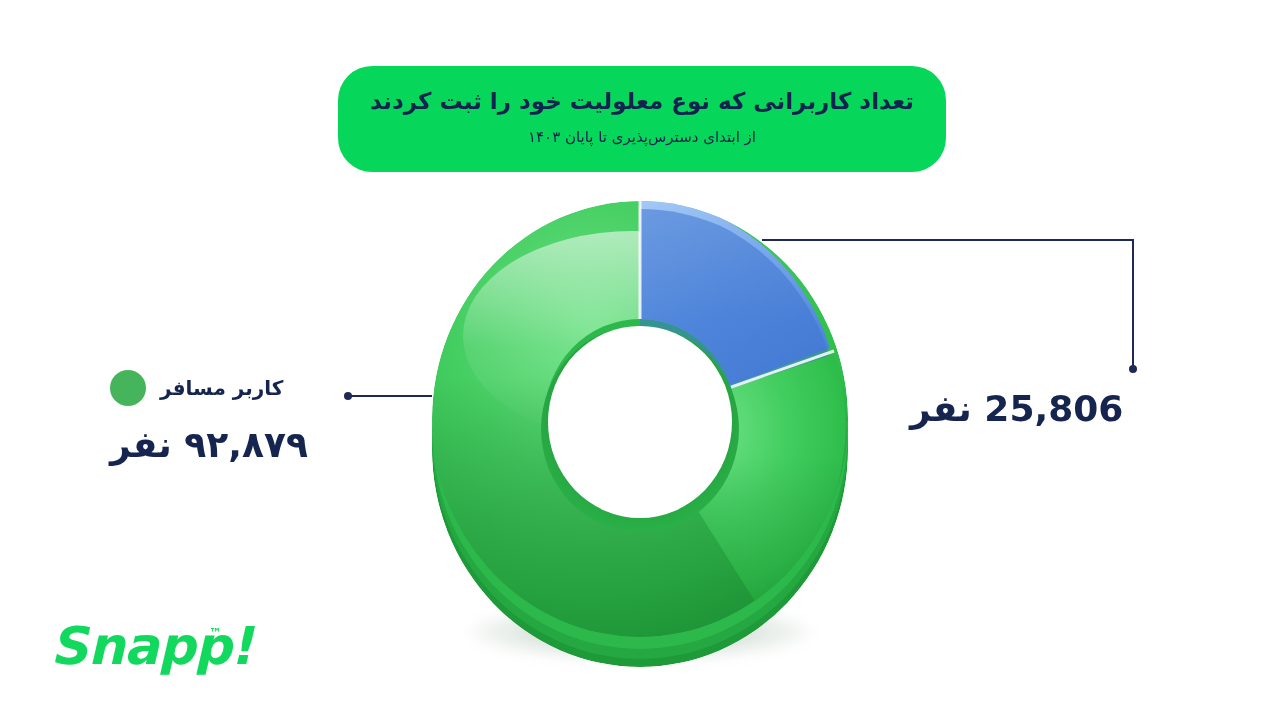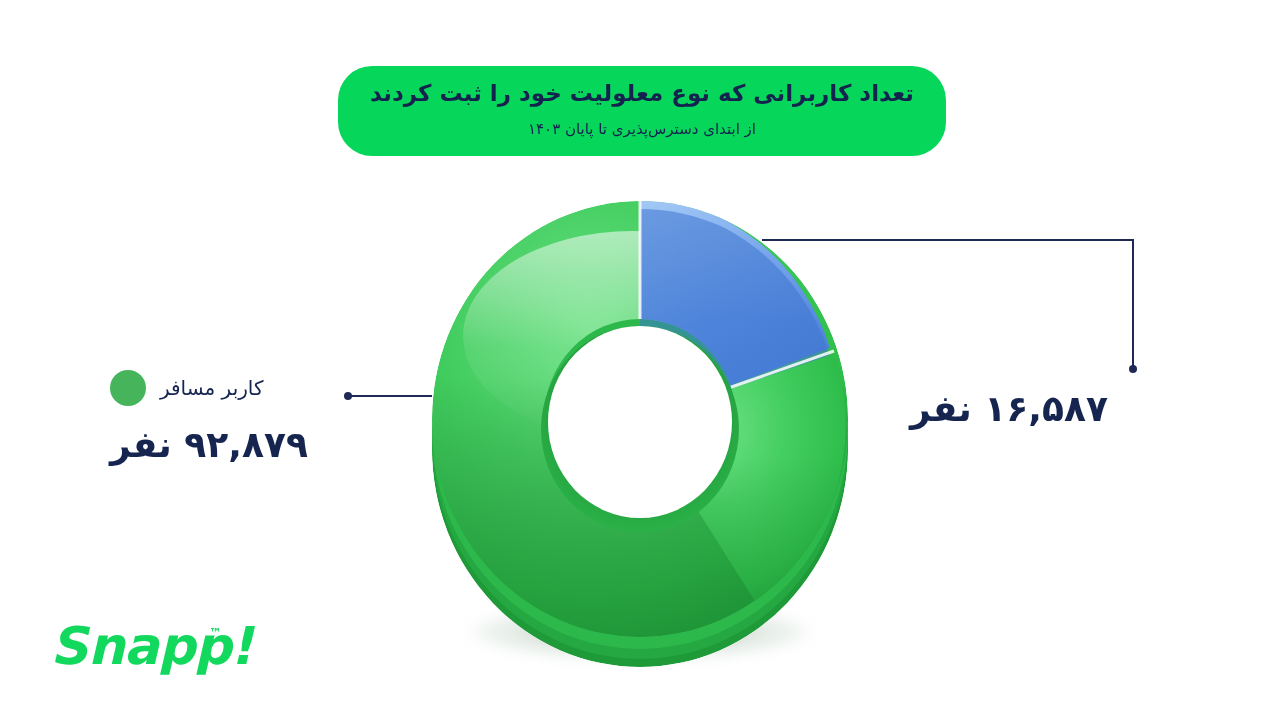--- a/index.html
+++ b/index.html
@@ -18,21 +18,21 @@
     background: #ffffff;
     overflow: hidden;
   }
 
   
   .title-banner {
     position: absolute;
     left: 338px;
     top: 66px;
     width: 608px;
-    height: 90px;
+    height: 106px;
     background: #06D75B;
     border-radius: 34px;
     display: flex;
     flex-direction: column;
     align-items: center;
     justify-content: center;
     box-sizing: border-box;
     padding: 6px 24px 10px;
   }
   .title-main {
@@ -114,21 +114,21 @@
     height: 36px;
     border-radius: 50%;
     flex: 0 0 auto;
   }
   .dot-green { background: #46B45A; }
   .dot-blue  { background: #5B9BE5; }
 
   .legend-label {
     color: #16254F;
     font-size: 20px;
-    font-weight: normal;
+    font-weight: bold;
     direction: rtl;
     white-space: nowrap;
   }
   .legend-value {
     color: #16254F;
     font-size: 36px;
     font-weight: bold;
     direction: rtl;
     white-space: nowrap;
     margin-top: 18px;
@@ -290,21 +290,21 @@
 
   <div class="legend legend-left">
     <div class="legend-row">
       <span class="legend-label">کاربر مسافر</span>
       <span class="legend-dot dot-green"></span>
     </div>
     <div class="legend-value">۹۲,۸۷۹ نفر</div>
   </div>
 
   <div class="legend legend-right">
-    <div class="legend-value">۱۶,۵۸۷ نفر</div>
+    <div class="legend-value">25,806 نفر</div>
   </div>
 
   <div class="logo">
     <span class="logo-text">Snapp!</span>
     <span class="logo-tm">™</span>
   </div>
 
 </div>
 
 </body></html>

